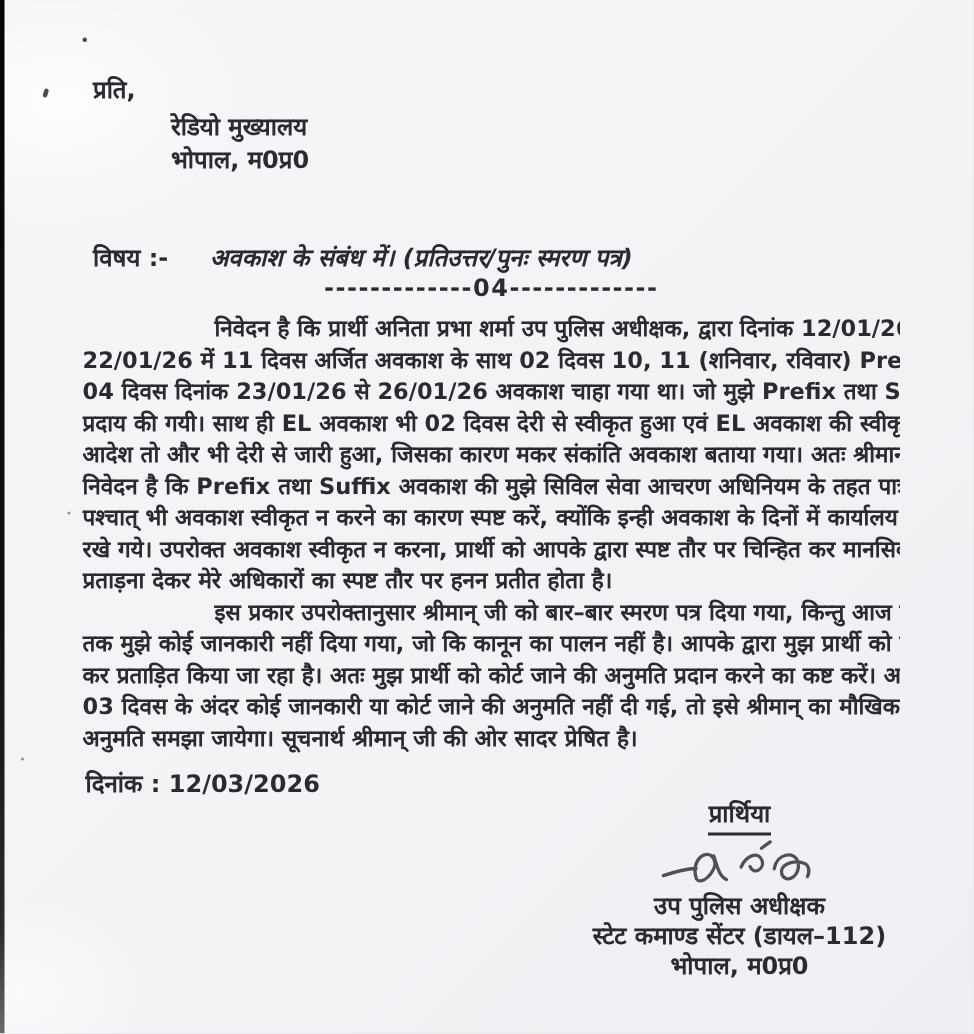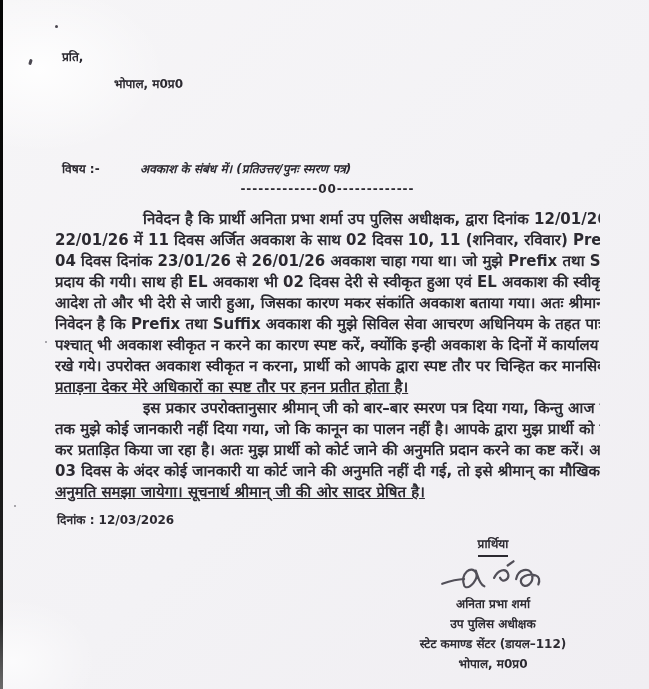--- a/index.html
+++ b/index.html
@@ -17,50 +17,51 @@
       radial-gradient(ellipse 120px 90px at 2% 96%, rgba(255,255,255,0.7), rgba(255,255,255,0) 70%),
       linear-gradient(135deg, #f6f5f7 0%, #f3f2f5 55%, #f0eef2 100%);
     color: #2c2a31;
   }
   
   .edge-strip {
     position: absolute; left: 0; top: 0; bottom: 0; width: 3px;
     background: linear-gradient(180deg, #050505 0%, #101010 60%, #2a2a2a 90%, #6b6b6b 100%);
   }
   .txt {
-    font-size: 12px; font-weight: 600; color: #2c2a31;
+    font-size: 16px; font-weight: 600; color: #2c2a31;
     letter-spacing: 0px;
   }
   .salutation { position: absolute; left: 62px; top: 48px; }
   .recipient  { position: absolute; left: 114px; top: 74px; line-height: 21.5px; }
   .subject-row { position: absolute; left: 0; top: 160px; width: 629px; height: 22px; }
   .subject-label { position: absolute; left: 62px; top: 0; }
   .subject-text  { position: absolute; left: 140px; top: 0; font-style: italic; }
   .divider {
     position: absolute; left: 55px; top: 182px; width: 545px;
     text-align: center; font-weight: 700; letter-spacing: 1px;
   }
   .body-block { position: absolute; left: 55px; top: 209px; width: 545px; }
   .line {
     height: 21px; line-height: 21px;
     font-size: 15px; font-weight: 600;
     text-align: justify; text-align-last: justify;
     white-space: nowrap; overflow: hidden;
   }
   .line.first { text-indent: 88px; }
-  .line.last  { text-align-last: left; white-space: normal; text-decoration: underline; }
+  .line.last  { text-align-last: left; white-space: normal; }
   .date-line { position: absolute; left: 57px; top: 511px; text-align: center; }
   .signature-block {
     position: absolute; left: 388px; top: 533px; width: 210px;
     text-align: center; line-height: 20px;
   }
   .sig-title {
     display: inline-block; font-weight: 700;
     border-bottom: 2px solid #2c2a31; padding-bottom: 1px;
     margin-bottom: 1px;
+    font-family: Liberation Mono, monospace;
   }
   .sig-scribble { display: block; margin: 0 auto; transform: rotate(-2deg); }
   .sig-line { height: 20px; line-height: 20px; }
   .speck { position: absolute; background: #4a4750; border-radius: 50%; }
   .speck.s1 { left: 55px; top: 25px;  width: 3px; height: 3px; }
   .speck.s2 { left: 29px; top: 59px;  width: 3px; height: 6px; border-radius: 2px; transform: rotate(18deg); }
   .speck.s3 { left: 45px; top: 341px; width: 2px; height: 2px; opacity: .6; }
   .speck.s4 { left: 14px; top: 505px; width: 2px; height: 2px; opacity: .6; }
 </style>
 </head>
@@ -70,29 +71,30 @@
 
   <div class="edge-strip"></div>
   <div class="speck s1"></div>
   <div class="speck s2"></div>
   <div class="speck s3"></div>
   <div class="speck s4"></div>
 
   <div class="txt salutation">प्रति,</div>
 
   <div class="txt recipient">
+    <div>रेडियो मुख्यालय</div>
     <div>भोपाल, म0प्र0</div>
   </div>
 
   <div class="subject-row">
     <span class="txt subject-label">विषय :-</span>
     <span class="txt subject-text">अवकाश के संबंध में। (प्रतिउत्तर/पुनः स्मरण पत्र)</span>
   </div>
 
-  <div class="txt divider">-------------00-------------</div>
+  <div class="txt divider">-------------04-------------</div>
 
   <div class="body-block">
     <div class="line first">निवेदन है कि प्रार्थी अनिता प्रभा शर्मा उप पुलिस अधीक्षक, द्वारा दिनांक 12/01/26 से</div>
     <div class="line">22/01/26 में 11 दिवस अर्जित अवकाश के साथ 02 दिवस 10, 11 (शनिवार, रविवार) Prefix तथा Suffix</div>
     <div class="line">04 दिवस दिनांक 23/01/26 से 26/01/26 अवकाश चाहा गया था। जो मुझे Prefix तथा Suffix नहीं</div>
     <div class="line">प्रदाय की गयी। साथ ही EL अवकाश भी 02 दिवस देरी से स्वीकृत हुआ एवं EL अवकाश की स्वीकृति का</div>
     <div class="line">आदेश तो और भी देरी से जारी हुआ, जिसका कारण मकर संकांति अवकाश बताया गया। अतः श्रीमान् से</div>
     <div class="line">निवेदन है कि Prefix तथा Suffix अवकाश की मुझे सिविल सेवा आचरण अधिनियम के तहत पात्रता होने के</div>
     <div class="line">पश्चात् भी अवकाश स्वीकृत न करने का कारण स्पष्ट करें, क्योंकि इन्ही अवकाश के दिनों में कार्यालय बंद</div>
     <div class="line">रखे गये। उपरोक्त अवकाश स्वीकृत न करना, प्रार्थी को आपके द्वारा स्पष्ट तौर पर चिन्हित कर मानसिक</div>
@@ -109,19 +111,18 @@
   <div class="signature-block">
     <span class="txt sig-title">प्रार्थिया</span>
     <svg class="sig-scribble" width="110" height="36" viewBox="0 0 110 36">
       <g fill="none" stroke="#403d47" stroke-width="2.2" stroke-linecap="round" opacity="0.9">
         <path d="M4,24 C14,21 20,20 26,20"></path>
         <path d="M26,27 C22,14 34,6 38,14 C41,20 32,30 27,28 M38,12 C40,18 41,26 46,28"></path>
         <path d="M56,20 C60,12 68,10 70,16 C72,22 64,26 62,20 M70,8 L76,4"></path>
         <path d="M78,22 C80,12 92,10 94,18 C96,27 86,33 83,26 C81,20 90,16 98,19 C101,20 102,24 100,28"></path>
       </g>
     </svg>
-    <div class="txt sig-line">अनिता प्रभा शर्मा</div>
     <div class="txt sig-line">उप पुलिस अधीक्षक</div>
     <div class="txt sig-line">स्टेट कमाण्ड सेंटर (डायल–112)</div>
     <div class="txt sig-line">भोपाल, म0प्र0</div>
   </div>
 
 </div>
 
 </body></html>

